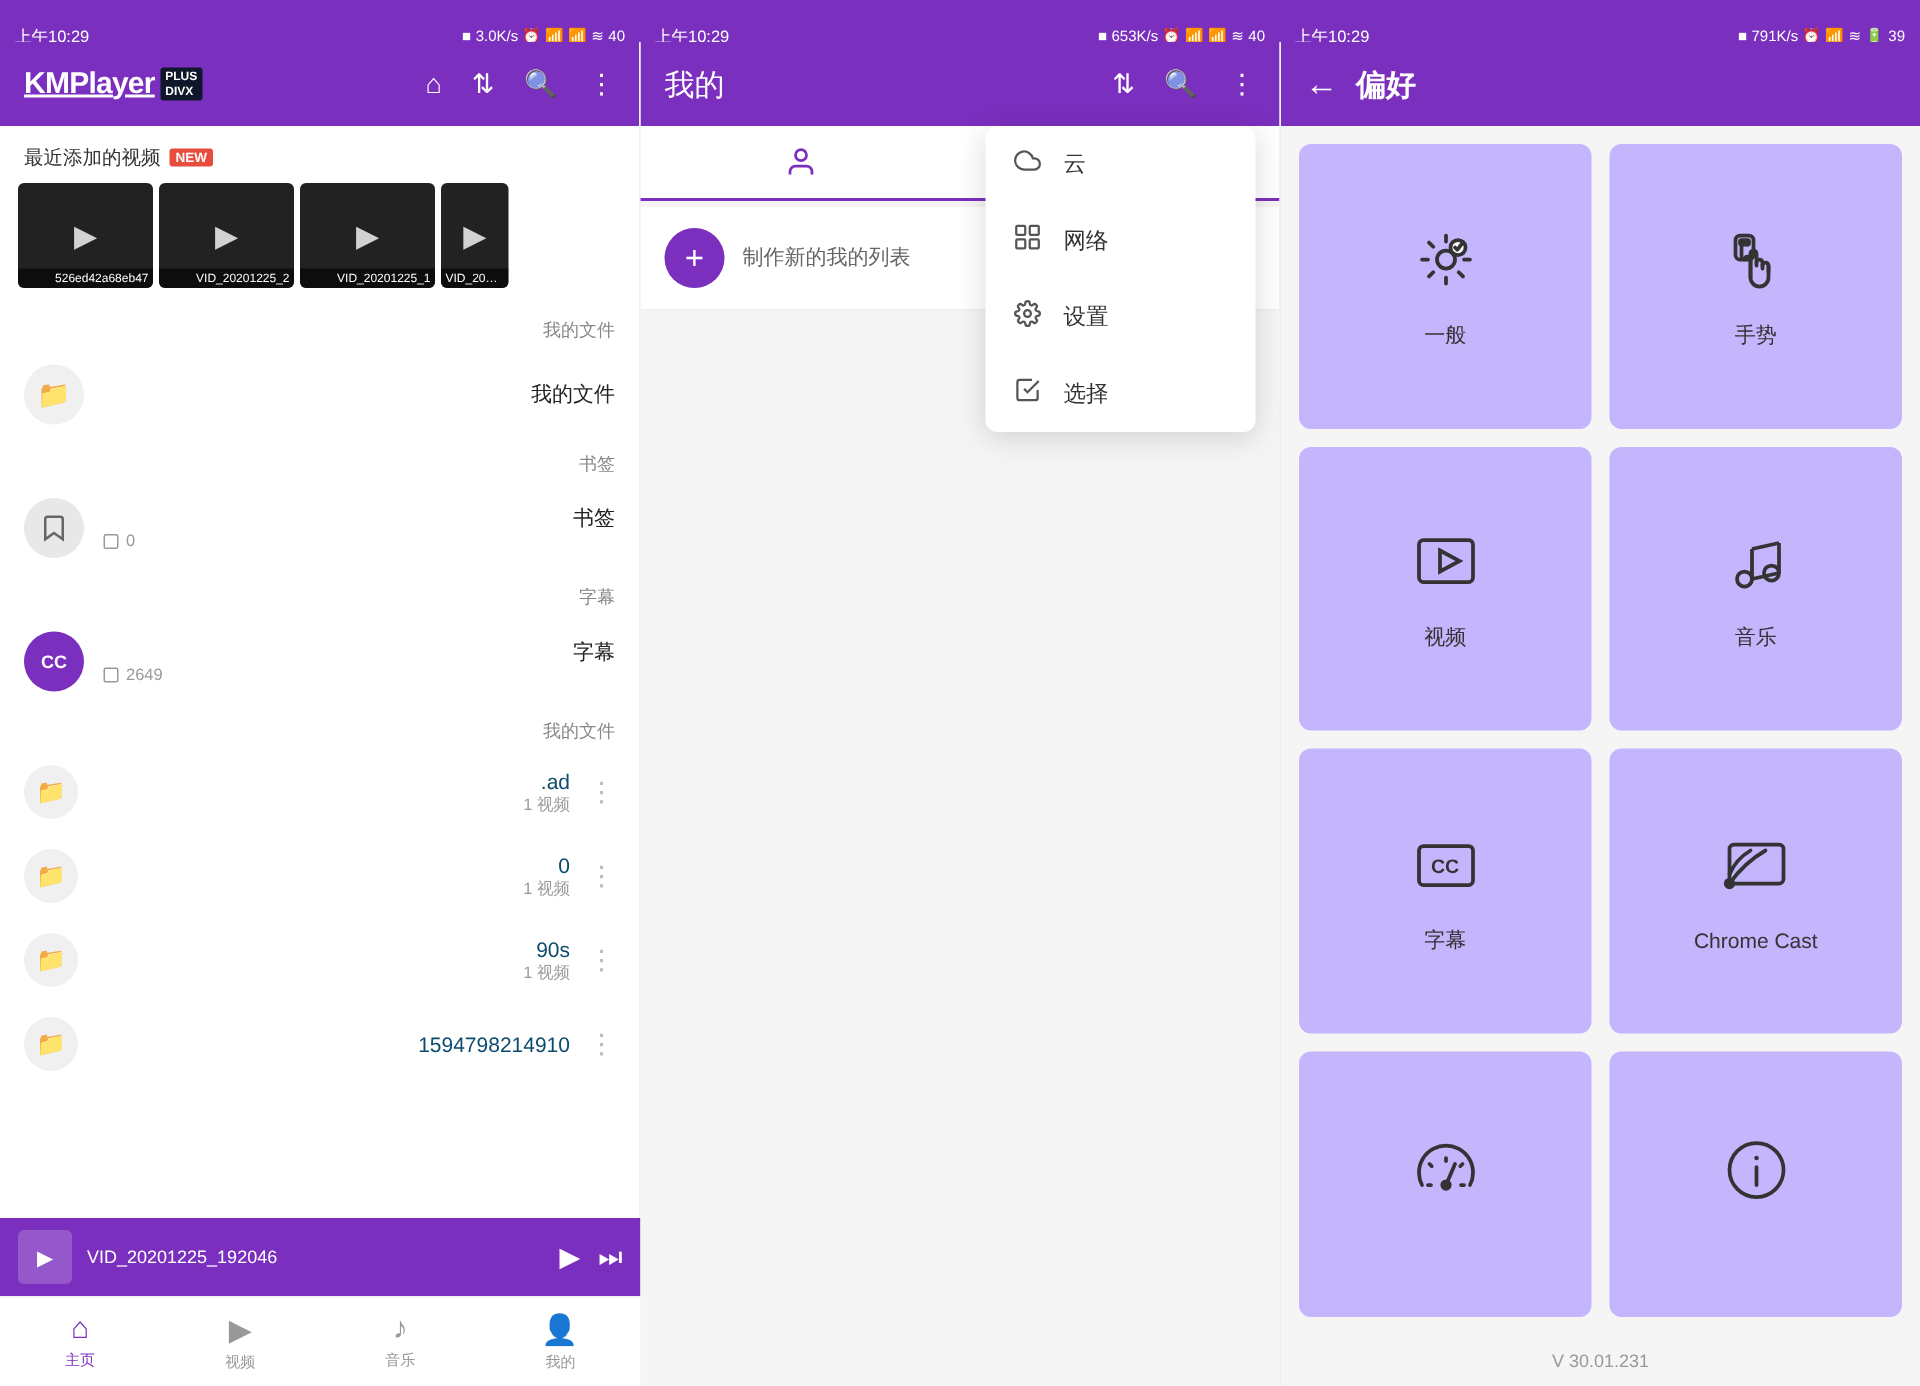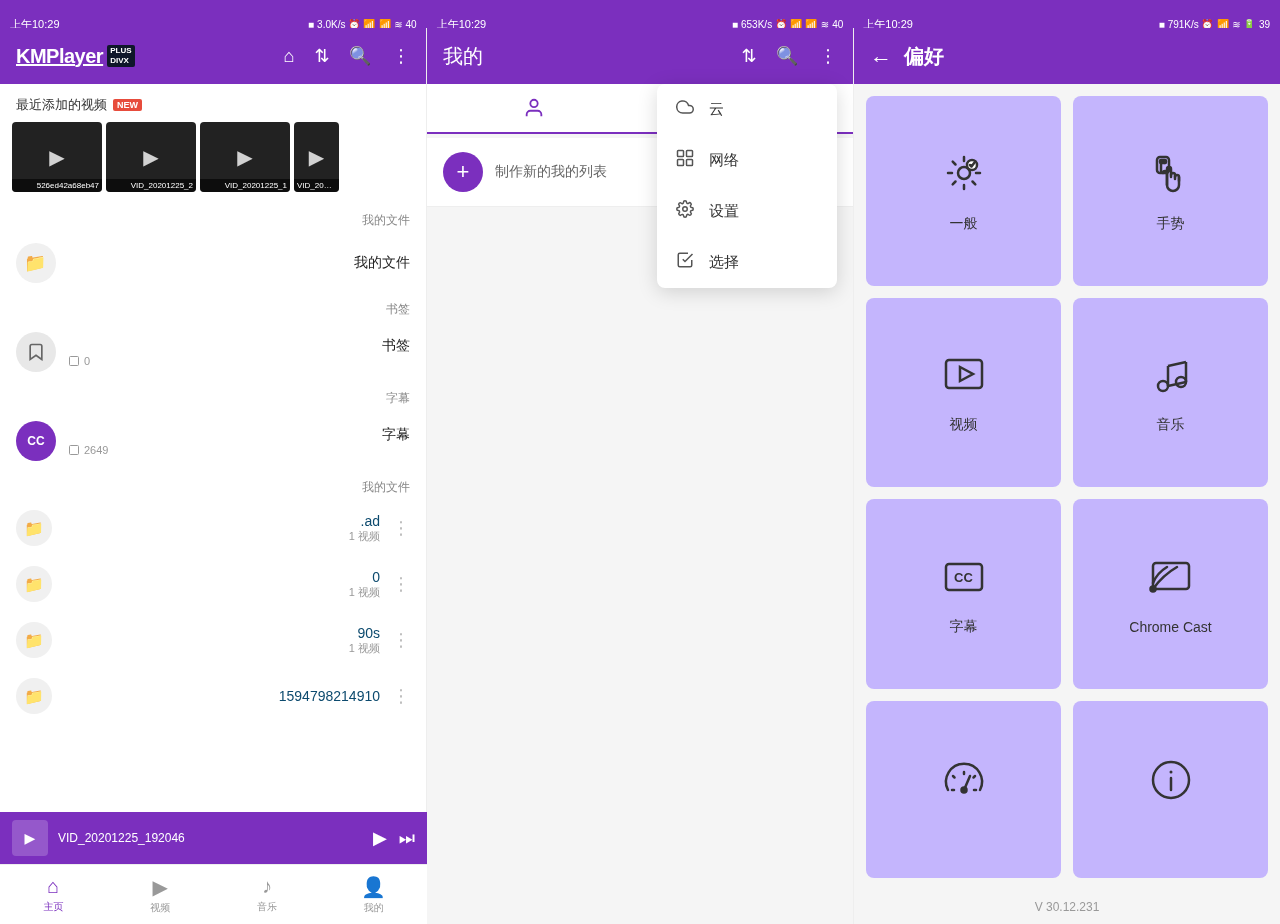--- a/index.html
+++ b/index.html
@@ -816,16 +816,16 @@
             <circle cx="24" cy="24" r="18"></circle>
             <line x1="24" y1="22" x2="24" y2="34" stroke-linecap="round"></line>
             <circle cx="24" cy="16" r="1.5" fill="#333" stroke="none"></circle>
           </svg>
         </div>
         <span class="settings-card-label"></span>
       </div>
 
     </div>
 
-    <div class="version-text">V 30.12.231</div>
+    <div class="version-text">V 30.01.231</div>
   </div>
 
 </div>
 
 </body></html>

